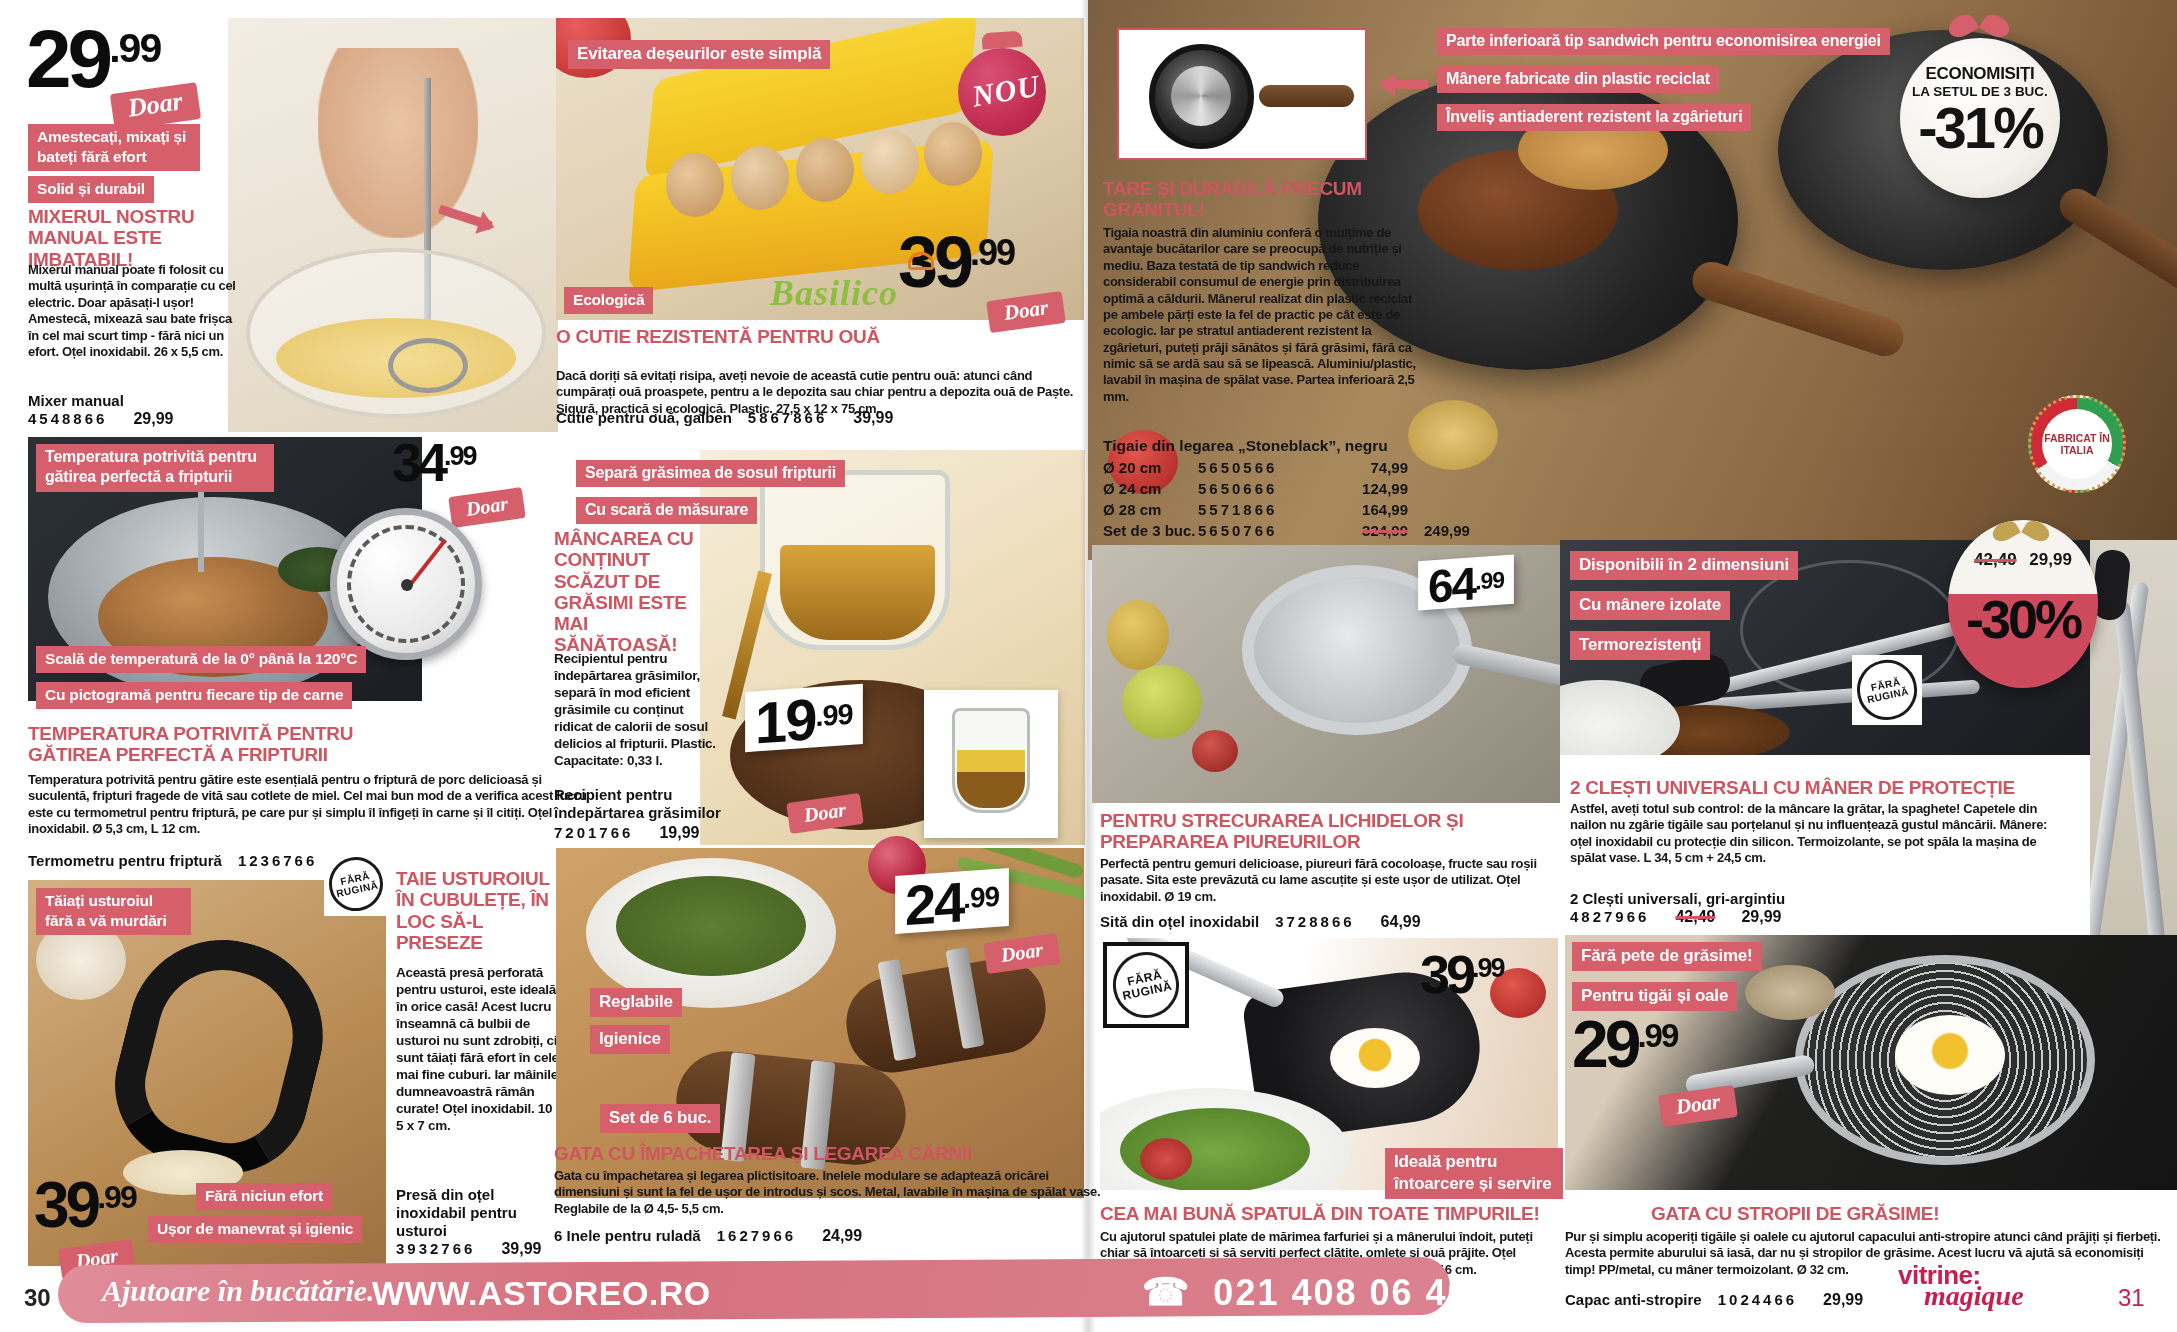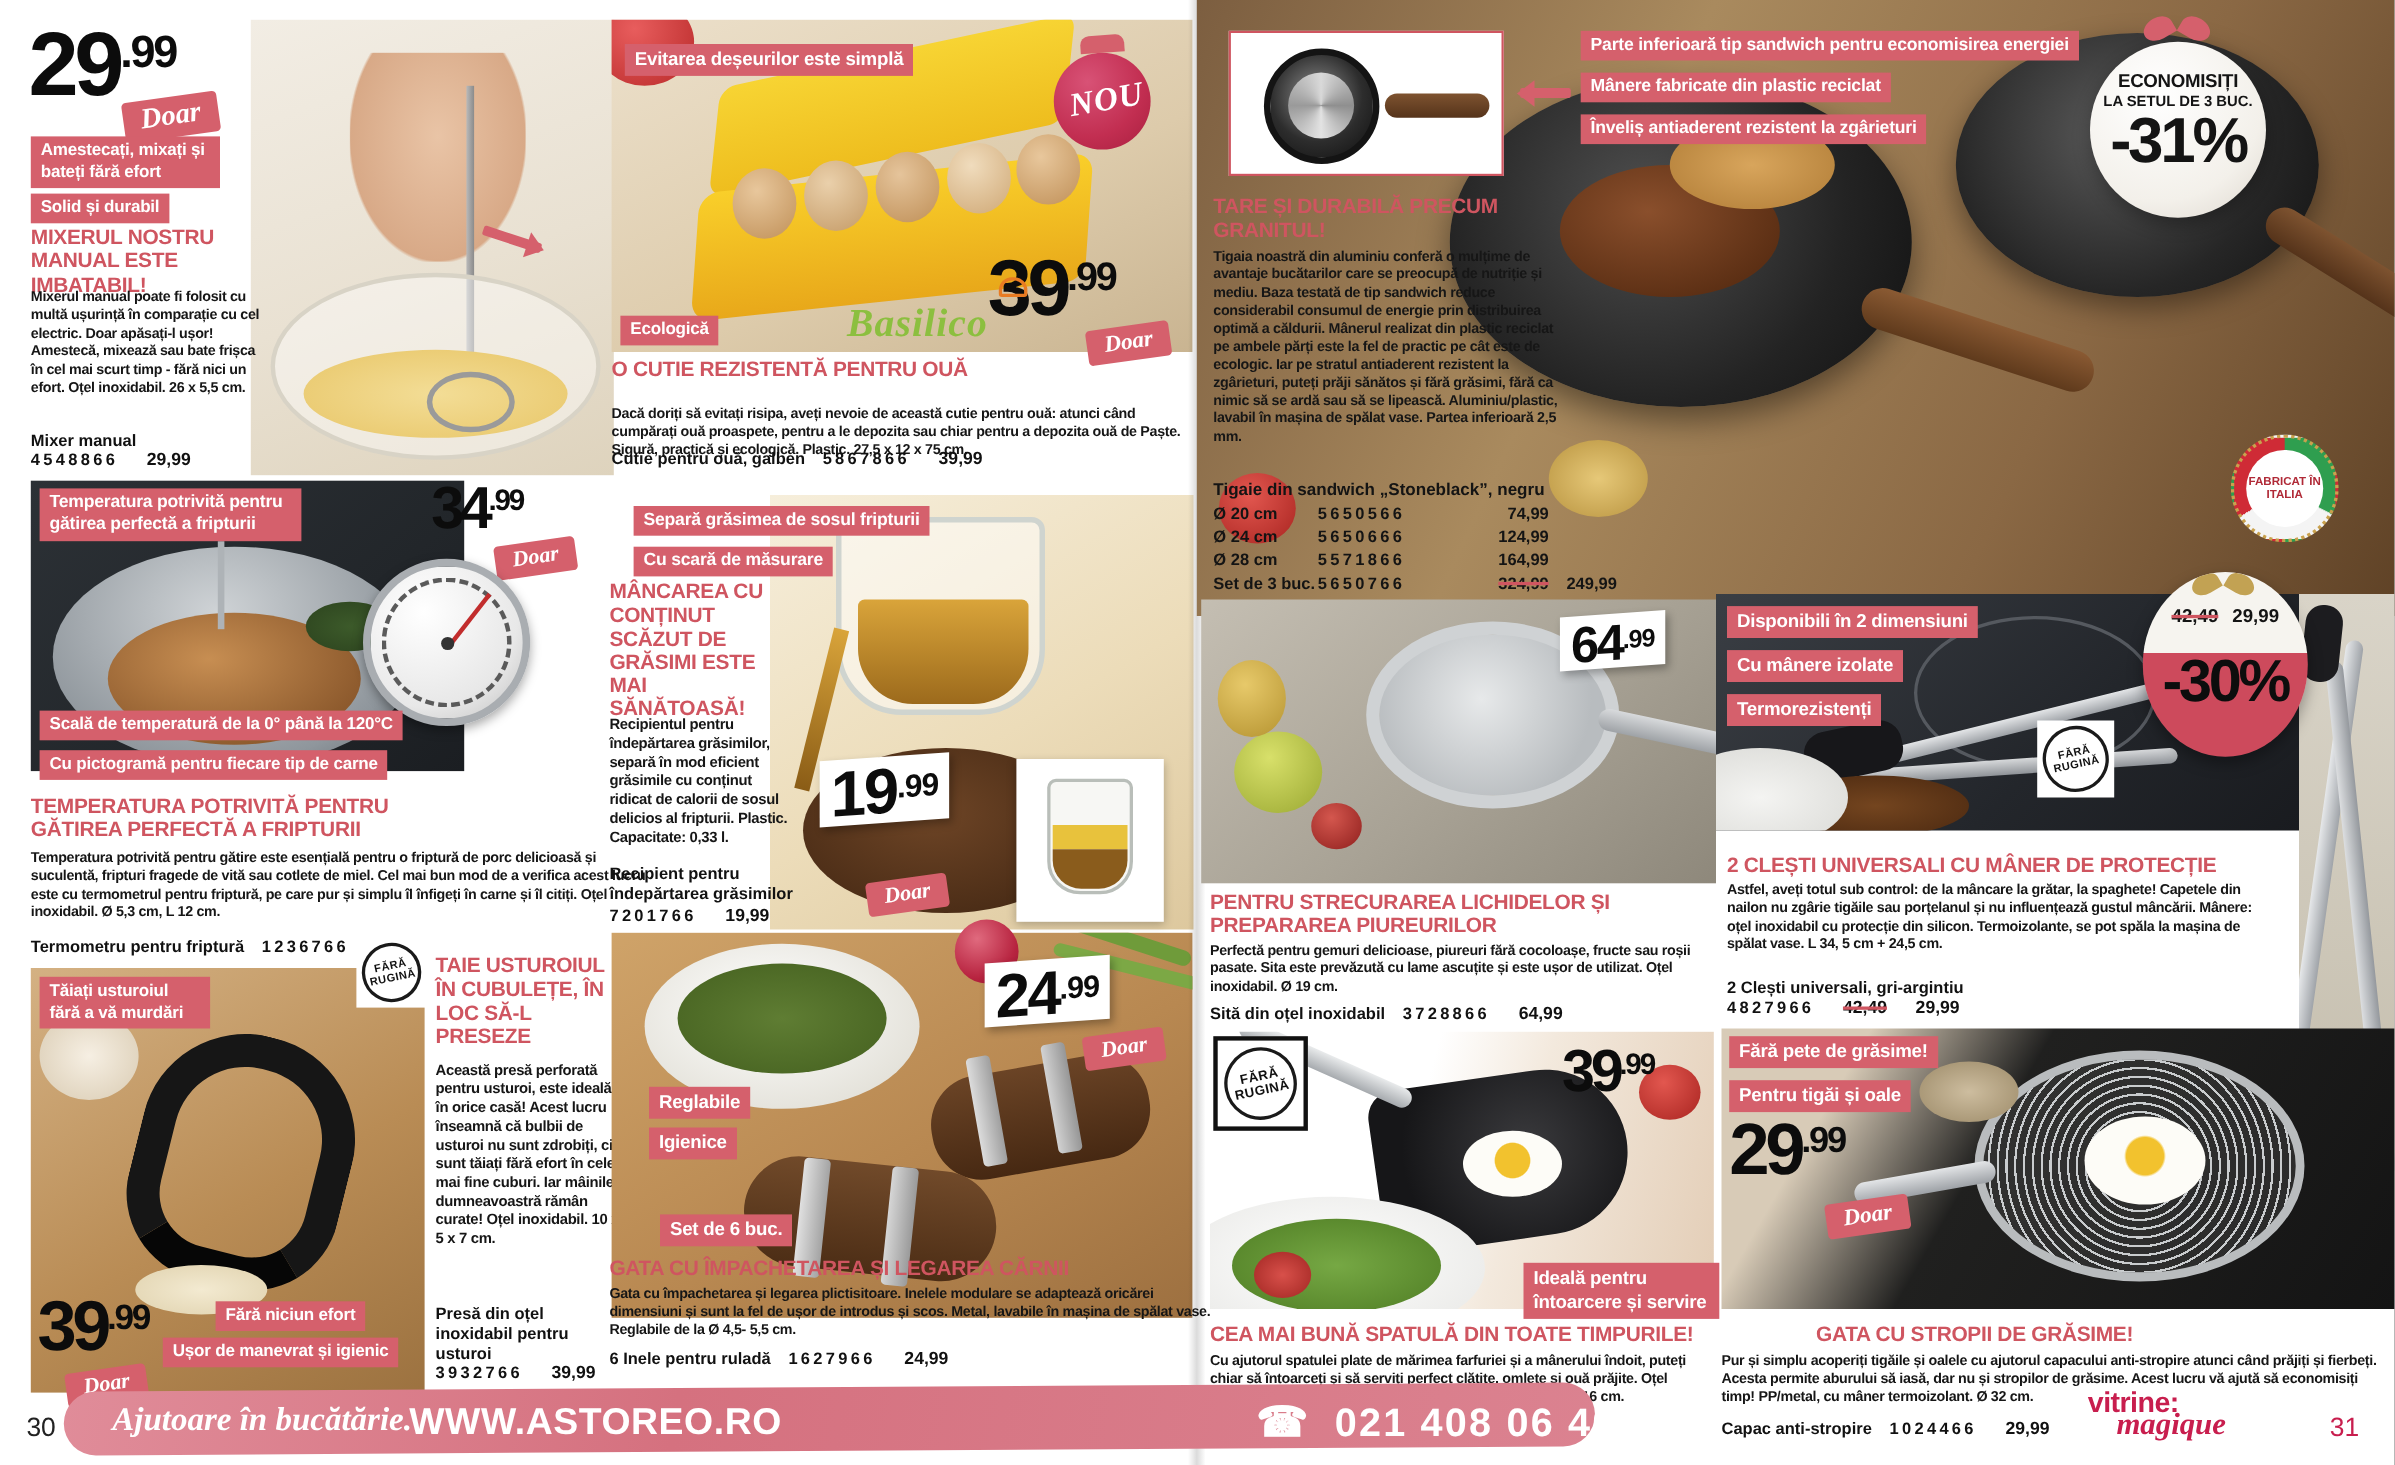--- a/index.html
+++ b/index.html
@@ -229,21 +229,21 @@
     <div class="abs" style="left:48px;top:-22px;width:28px;height:20px;background:#d5606c;border-radius:50% 50% 0 50%;transform:rotate(-30deg)"></div>
     <div class="abs" style="left:82px;top:-22px;width:28px;height:20px;background:#d5606c;border-radius:50% 50% 50% 0;transform:rotate(30deg)"></div>
     <div style="padding-top:26px;font-weight:700;font-size:17px;letter-spacing:-0.3px">ECONOMISIȚI</div>
     <div style="font-weight:700;font-size:13.5px">LA SETUL DE 3 BUC.</div>
     <div style="font-weight:700;font-size:58px;letter-spacing:-3px;line-height:1">-31%</div>
   </div>
 
   <div class="h" style="left:1103px;top:178px;width:270px">TARE ȘI DURABILĂ PRECUM GRANITUL!</div>
   <div class="b" style="left:1103px;top:225px;width:318px">Tigaia noastră din aluminiu conferă o mulțime de avantaje bucătarilor care se preocupă de nutriție și mediu. Baza testată de tip sandwich reduce considerabil consumul de energie prin distribuirea optimă a căldurii. Mânerul realizat din plastic reciclat pe ambele părți este la fel de practic pe cât este de ecologic. Iar pe stratul antiaderent rezistent la zgârieturi, puteți prăji sănătos și fără grăsimi, fără ca nimic să se ardă sau să se lipească. Aluminiu/plastic, lavabil în mașina de spălat vase. Partea inferioară 2,5 mm.</div>
   <div class="abs" style="left:1103px;top:437px">
-    <div style="font-weight:700;font-size:15.5px">Tigaie din sandwich „Stoneblack”, negru</div>
+    <div style="font-weight:700;font-size:15.5px">Tigaie din legarea „Stoneblack”, negru</div>
     <div class="trow">
       <span class="tc1">Ø 20 cm</span>
       <span class="tc2">5650566</span>
       <span class="tc3">74,99</span>
     </div>
     <div class="trow">
       <span class="tc1">Ø 24 cm</span>
       <span class="tc2">5650666</span>
       <span class="tc3">124,99</span>
     </div>
@@ -358,21 +358,21 @@
   </div>
   <span class="doar" style="left:1660px;top:1090px;font-size:21px">Doar</span>
   <div class="h" style="left:1651px;top:1203px;white-space:nowrap">GATA CU STROPII DE GRĂSIME!</div>
   <div class="b" style="left:1565px;top:1229px;width:602px">Pur și simplu acoperiți tigăile și oalele cu ajutorul capacului anti-stropire atunci când prăjiți și fierbeți. Acesta permite aburului să iasă, dar nu și stropilor de grăsime. Acest lucru vă ajută să economisiți timp! PP/metal, cu mâner termoizolant. Ø 32 cm.</div>
   <div class="pline" style="left:1565px;top:1291px">
     <span>Capac anti-stropire</span>
     <span class="pcode">1024466</span>
     <span class="pprice">29,99</span>
   </div>
 
-  <div class="abs" style="left:24px;top:1284px;font-size:24px;font-weight:400;color:#222">30</div>
+  <div class="abs" style="left:24px;top:1284px;font-size:24px;font-weight:700;color:#222">30</div>
   <div class="abs" style="left:58px;top:1261px;width:1392px;height:58px;background:linear-gradient(100deg,#e08c99,#d5717f 40%,#db8290);border-radius:30px;transform:rotate(-0.35deg)"></div>
   <div class="abs script" style="left:102px;top:1274px;color:#fff;font-size:30px">Ajutoare în bucătărie.</div>
   <div class="abs" style="left:372px;top:1274px;color:#fff;font-size:34px;font-weight:700;letter-spacing:.5px">WWW.ASTOREO.RO</div>
   <div class="abs" style="left: 1142px;top:1270px;color:#fff;font-size:36px;font-weight:700">
     <span style="font-size:38px">☎</span>
     <span style="margin-left:14px;letter-spacing:2px">021 408 06 40</span>
   </div>
   <div class="abs" style="left:1898px;top:1264px;color:#c81e4e;line-height:.9">
     <div style="font-weight:700;font-size:26px;letter-spacing:-0.5px"><span>vitrine</span><span>:</span></div>
     <div class="script" style="font-size:28px;margin-left:26px;margin-top:-4px">magique</div>

